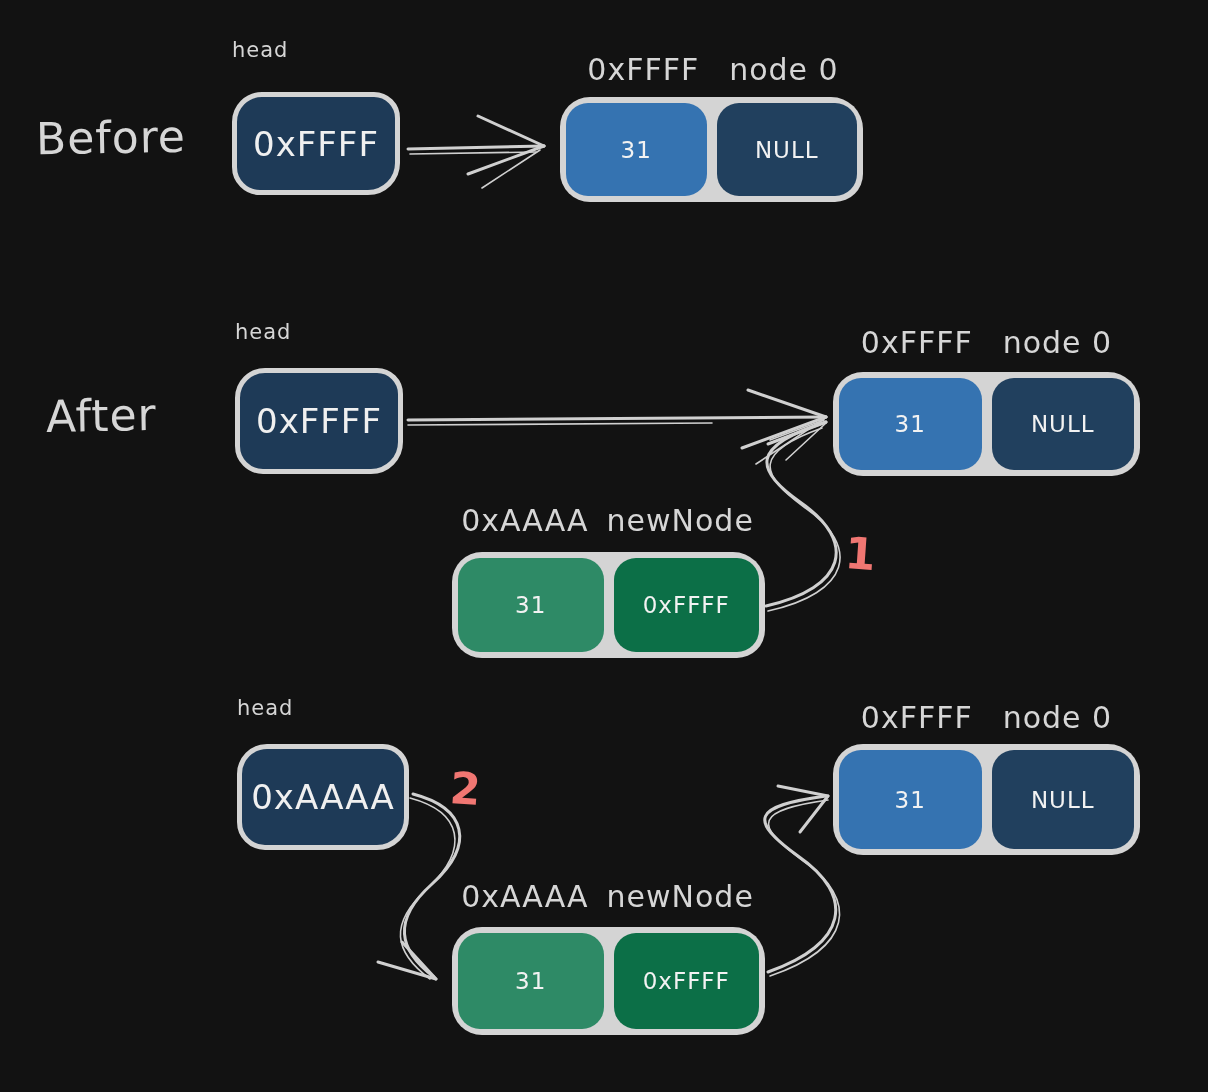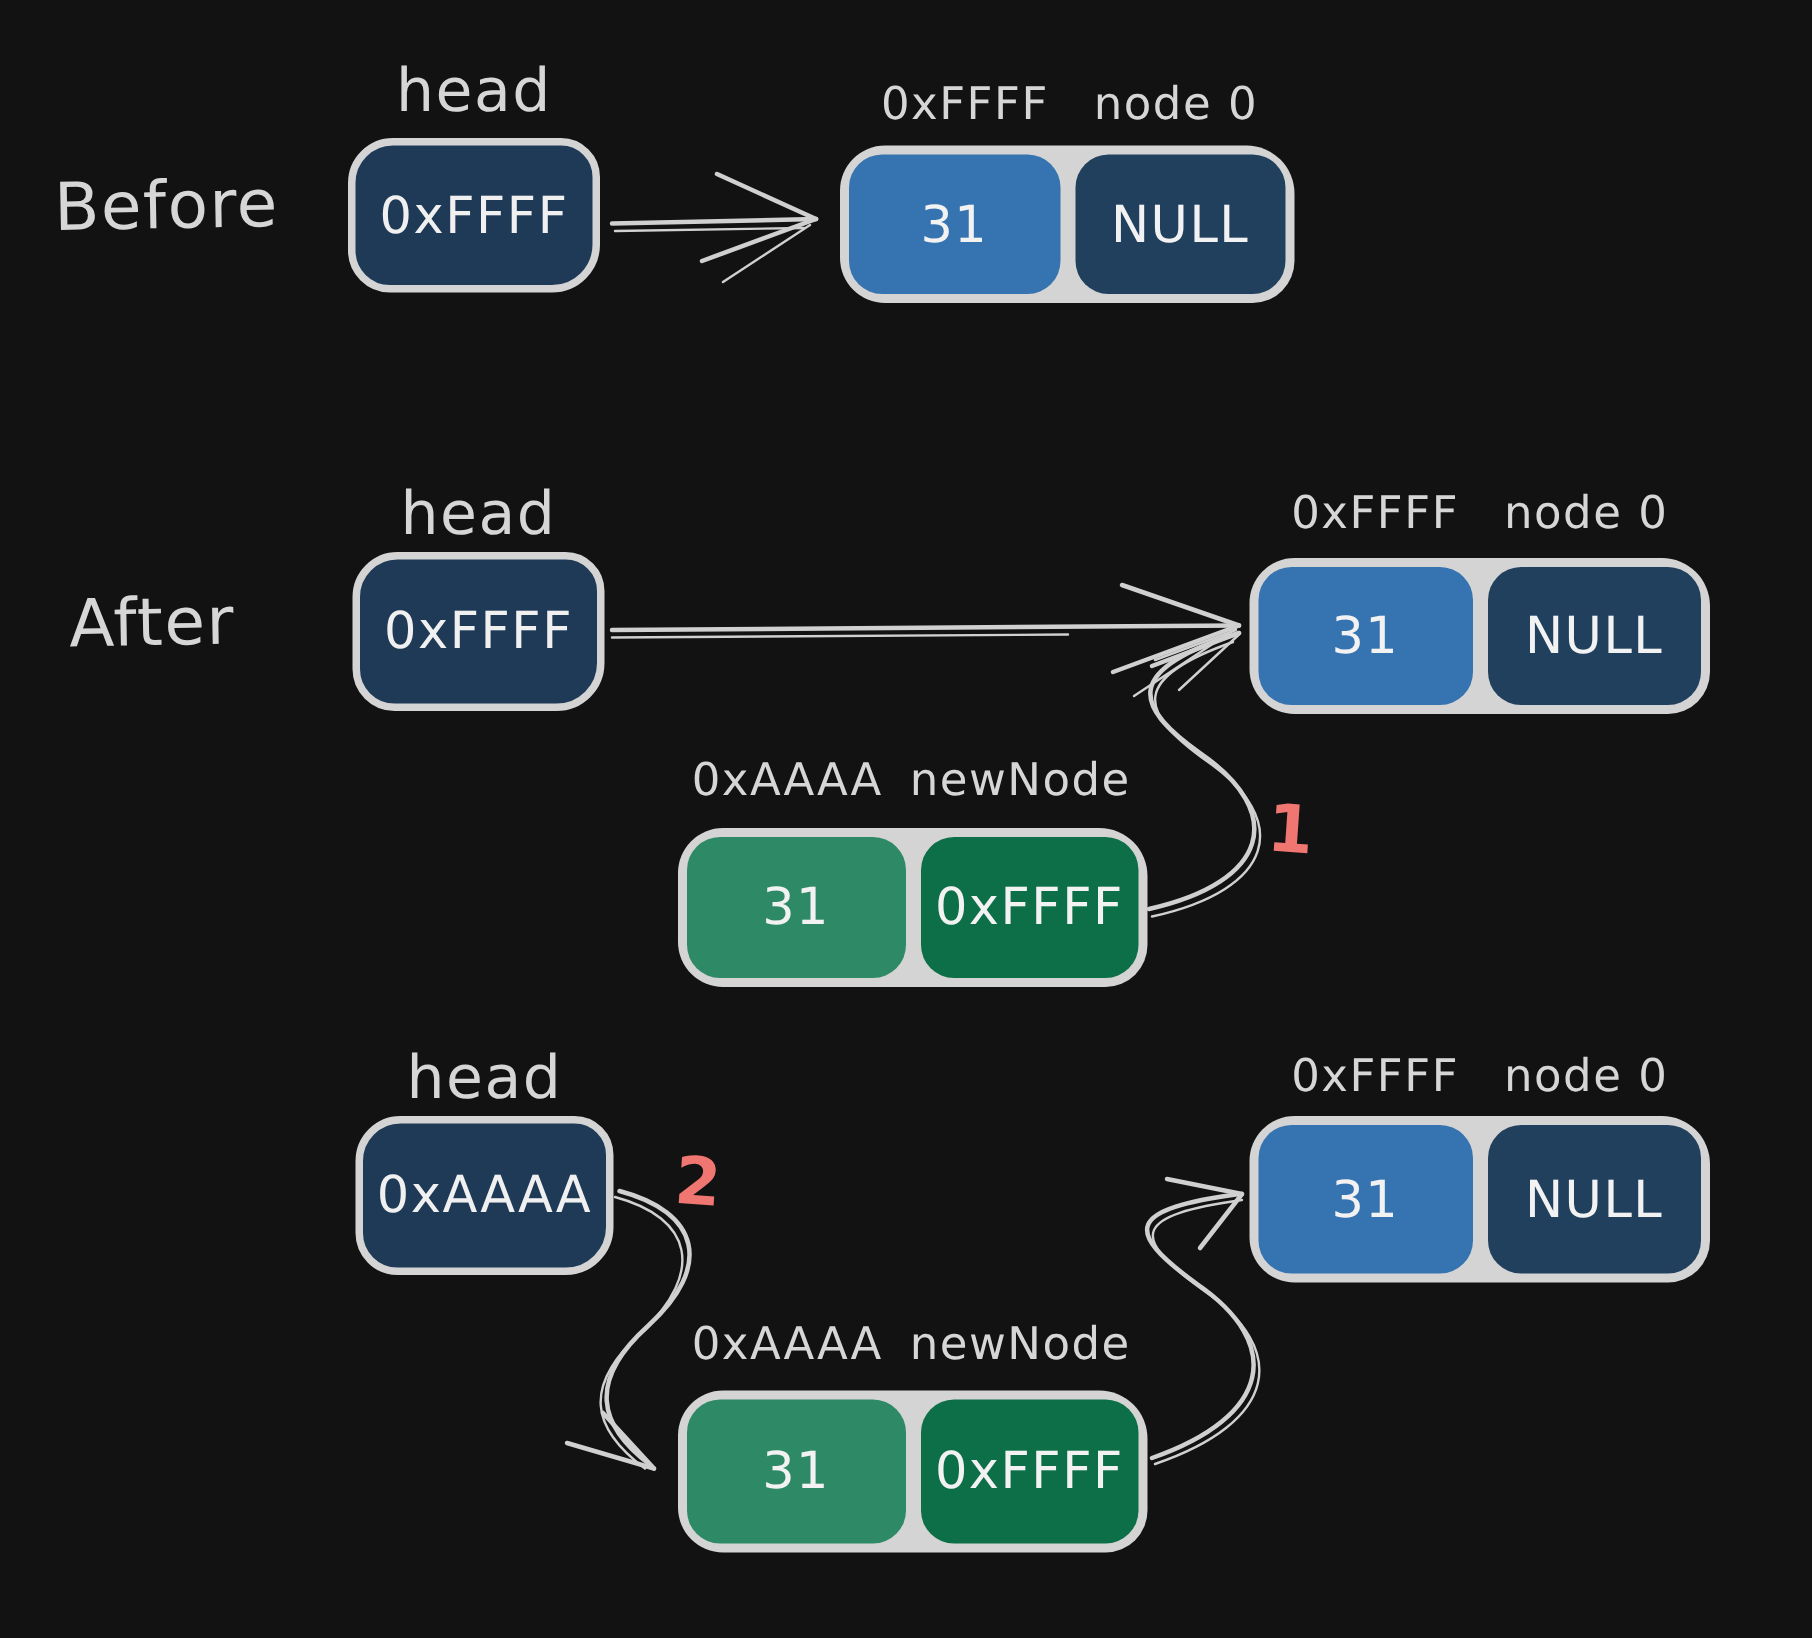--- a/index.html
+++ b/index.html
@@ -3,37 +3,37 @@
 <meta charset="utf-8">
 <style>
   html,body{margin:0;padding:0;background:#121212;}
   .canvas{
     position:relative;width:1208px;height:1092px;background:#121212;overflow:hidden;
     font-family:"DejaVu Sans",sans-serif;
   }
   .abs{position:absolute;}
   .lbl{color:#d6d6d6;letter-spacing:1px;}
   .section-label{font-size:44px;transform:rotate(-1deg);}
-  .head-label{font-size:40px;text-align:center;}
+  .head-label{font-size:21px;}
   .node-label{font-size:30px;display:flex;justify-content:center;white-space:nowrap;}
   .node-label .gap-lg{width:30px;flex:none;}
   .node-label .gap-sm{width:18px;flex:none;}
   .ptr-box{
     box-sizing:border-box;border:5px solid #d4d4d4;background:#1e3a57;
     border-radius:30px 26px 32px 28px;
     display:flex;align-items:center;justify-content:center;
     color:#f0f0f0;font-size:34px;letter-spacing:1px;
   }
   .node-box{
     box-sizing:border-box;background:#d4d4d4;border-radius:30px 32px 28px 30px;
     padding:6px;display:flex;gap:10px;
   }
   .cell{
     flex:1;border-radius:22px;display:flex;align-items:center;justify-content:center;
-    color:#f2f2f2;font-size:34px;letter-spacing:1px;
+    color:#f2f2f2;font-size:23px;letter-spacing:1px;
   }
   .cell.data-blue{background:#3573b1;}
   .cell.next-navy{background:#21405e;}
   .cell.data-green{background:#2e8a66;}
   .cell.next-green{background:#0c6f47;}
   .step-num{
     color:#f07672;font-size:44px;font-weight:bold;transform:rotate(4deg);
   }
   svg.arrows{position:absolute;left:0;top:0;pointer-events:none;}
   svg.arrows path{stroke:#d0d0d0;fill:none;stroke-linecap:round;}

